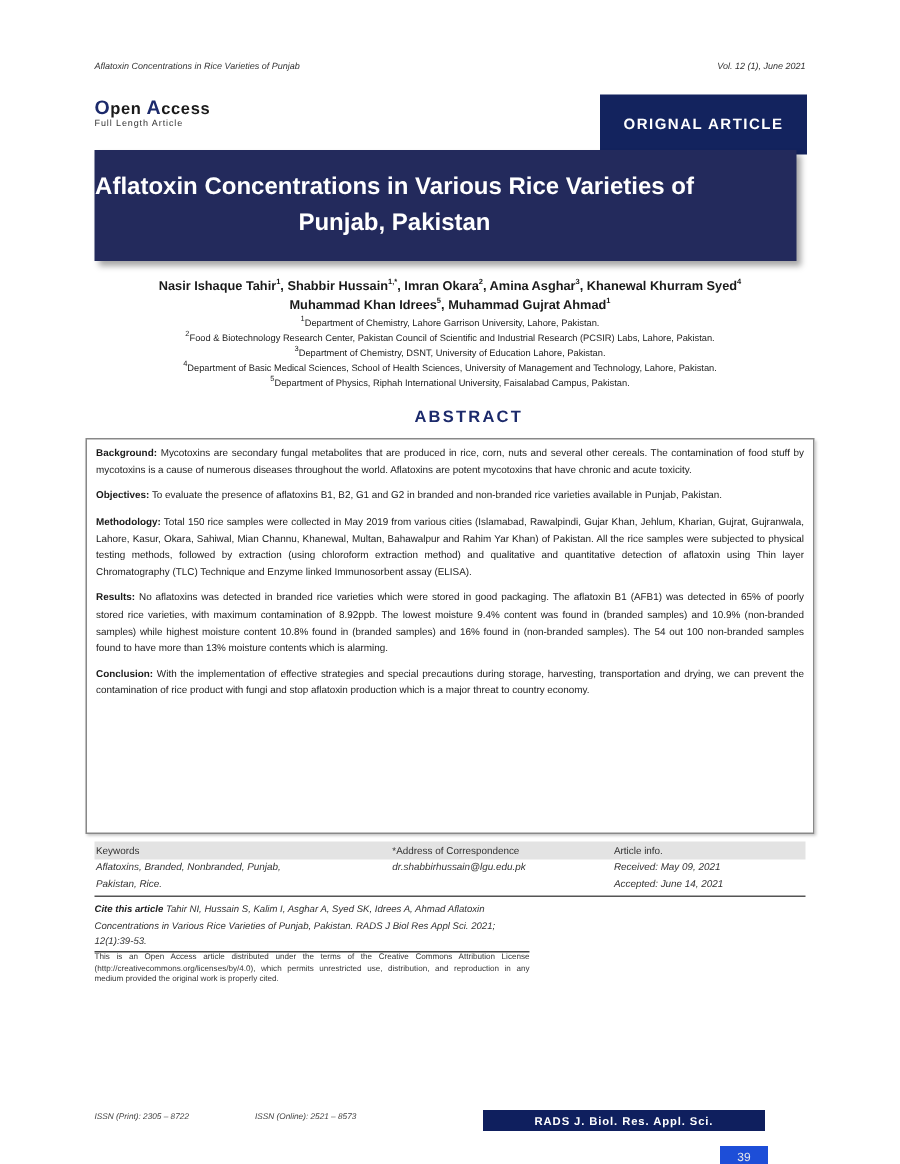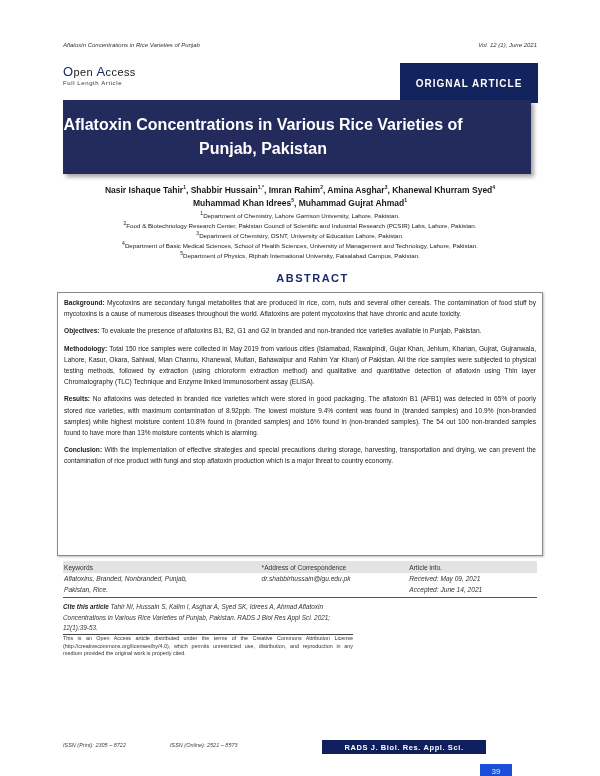--- a/index.html
+++ b/index.html
@@ -2,21 +2,21 @@
 <html><head>
 <meta charset="utf-8">
 <style>
   html, body { margin: 0; padding: 0; background: #ffffff; }
   body { width: 600px; height: 776px; position: relative; overflow: hidden; font-family: "Liberation Sans", sans-serif; color: #1a1a1a; }
   .running-head { position: absolute; top: 42px; left: 63px; right: 63px; height: 12px; font-size: 6px; font-style: italic; color: #333; }
   .running-head .left { position: absolute; left: 0; top: 0; }
   .running-head .right { position: absolute; right: 0; top: 0; }
 
   .oa-block { position: absolute; left: 63px; top: 64px; }
-  .oa-title { font-size: 11px; font-weight: normal; color: #1a1a1a; letter-spacing: 0.4px; }
+  .oa-title { font-size: 11px; font-weight: bold; color: #1a1a1a; letter-spacing: 0.4px; }
   .oa-title .cap { color: #1c2a6b; font-size: 13px; }
   .oa-sub { font-size: 6px; color: #333; letter-spacing: 0.6px; margin-top: 1px; }
 
   .orig-badge { position: absolute; left: 400px; top: 63px; width: 138px; height: 40px; background: #13235e; color: #fff; font-size: 10px; font-weight: bold; letter-spacing: 1px; display: flex; align-items: center; justify-content: center; }
 
   .title-box { position: absolute; left: 63px; top: 100px; width: 468px; height: 74px; background: #232a5c; box-shadow: 3px 3px 4px rgba(0,0,0,0.35); color: #fff; display: flex; align-items: center; justify-content: flex-start; text-align: center; }
   .title-box h1 { margin: 0; font-size: 16px; font-weight: bold; line-height: 24px; width: 400px; }
 
   .authors { position: absolute; left: 50px; right: 50px; top: 184px; text-align: center; font-size: 8.5px; font-weight: bold; line-height: 13px; }
   .affils { position: absolute; left: 50px; right: 50px; top: 211px; text-align: center; font-size: 6.2px; line-height: 10px; color: #222; }
@@ -35,21 +35,21 @@
   .col2 { width: 148px; }
   .col3 { width: 128px; }
   .info-rule { height: 0; border-top: 1px solid #555; margin-top: 2px; }
 
   .cite { position: absolute; left: 63px; top: 602px; width: 290px; font-size: 6.4px; font-style: italic; line-height: 10.5px; color: #333; }
   .cite b { color: #222; }
   .cite-rule { position: absolute; left: 63px; top: 634px; width: 290px; border-top: 1px solid #444; }
   .license { position: absolute; left: 63px; top: 635px; width: 290px; font-size: 5.4px; line-height: 7.5px; text-align: justify; color: #333; }
 
   .footer-issn { position: absolute; top: 742px; font-size: 5.5px; font-style: italic; color: #444; }
-  .journal-badge { position: absolute; left: 322px; top: 740px; width: 164px; height: 14px; background: #0f1f5e; color: #fff; font-size: 7.5px; font-weight: bold; letter-spacing: 0.6px; display: flex; align-items: center; justify-content: center; }
+  .journal-badge { position: absolute; left: 322px; top: 740px; width: 188px; height: 14px; background: #0f1f5e; color: #fff; font-size: 7.5px; font-weight: bold; letter-spacing: 0.6px; display: flex; align-items: center; justify-content: center; }
   .page-badge { position: absolute; left: 480px; top: 740px; width: 32px; height: 14px; background: #1d4ed8; color: #e8e8e8; font-size: 8px; display: flex; align-items: center; justify-content: center; margin-top: 24px; }
 </style>
 </head>
 <body>
 
 <div class="running-head">
   <span class="left">Aflatoxin Concentrations in Rice Varieties of Punjab</span>
   <span class="right">Vol. 12 (1), June 2021</span>
 </div>
 
@@ -60,21 +60,21 @@
   <div class="oa-sub">Full Length Article</div>
 </div>
 
 <div class="orig-badge">ORIGNAL ARTICLE</div>
 
 <div class="title-box">
   <h1>Aflatoxin Concentrations in Various Rice Varieties of Punjab, Pakistan</h1>
 </div>
 
 <div class="authors">
-  <span><span>Nasir Ishaque Tahir</span><sup>1</sup><span>, </span></span><span><span>Shabbir Hussain</span><sup>1,*</sup><span>, </span></span><span><span>Imran Rahim</span><sup>2</sup><span>, </span></span><span><span>Amina Asghar</span><sup>3</sup><span>, </span></span><span><span>Khanewal Khurram Syed</span><sup>4</sup><span></span></span><br>
+  <span><span>Nasir Ishaque Tahir</span><sup>1</sup><span>, </span></span><span><span>Shabbir Hussain</span><sup>1,*</sup><span>, </span></span><span><span>Imran Okara</span><sup>2</sup><span>, </span></span><span><span>Amina Asghar</span><sup>3</sup><span>, </span></span><span><span>Khanewal Khurram Syed</span><sup>4</sup><span></span></span><br>
   <span><span>Muhammad Khan Idrees</span><sup>5</sup><span>, </span></span><span><span>Muhammad Gujrat Ahmad</span><sup>1</sup><span></span></span>
 </div>
 
 <div class="affils">
   <div><sup>1</sup><span>Department of Chemistry, Lahore Garrison University, Lahore, Pakistan.</span></div>
   <div><sup>2</sup><span>Food &amp; Biotechnology Research Center, Pakistan Council of Scientific and Industrial Research (PCSIR) Labs, Lahore, Pakistan.</span></div>
   <div><sup>3</sup><span>Department of Chemistry, DSNT, University of Education Lahore, Pakistan.</span></div>
   <div><sup>4</sup><span>Department of Basic Medical Sciences, School of Health Sciences, University of Management and Technology, Lahore, Pakistan.</span></div>
   <div><sup>5</sup><span>Department of Physics, Riphah International University, Faisalabad Campus, Pakistan.</span></div>
 </div>

